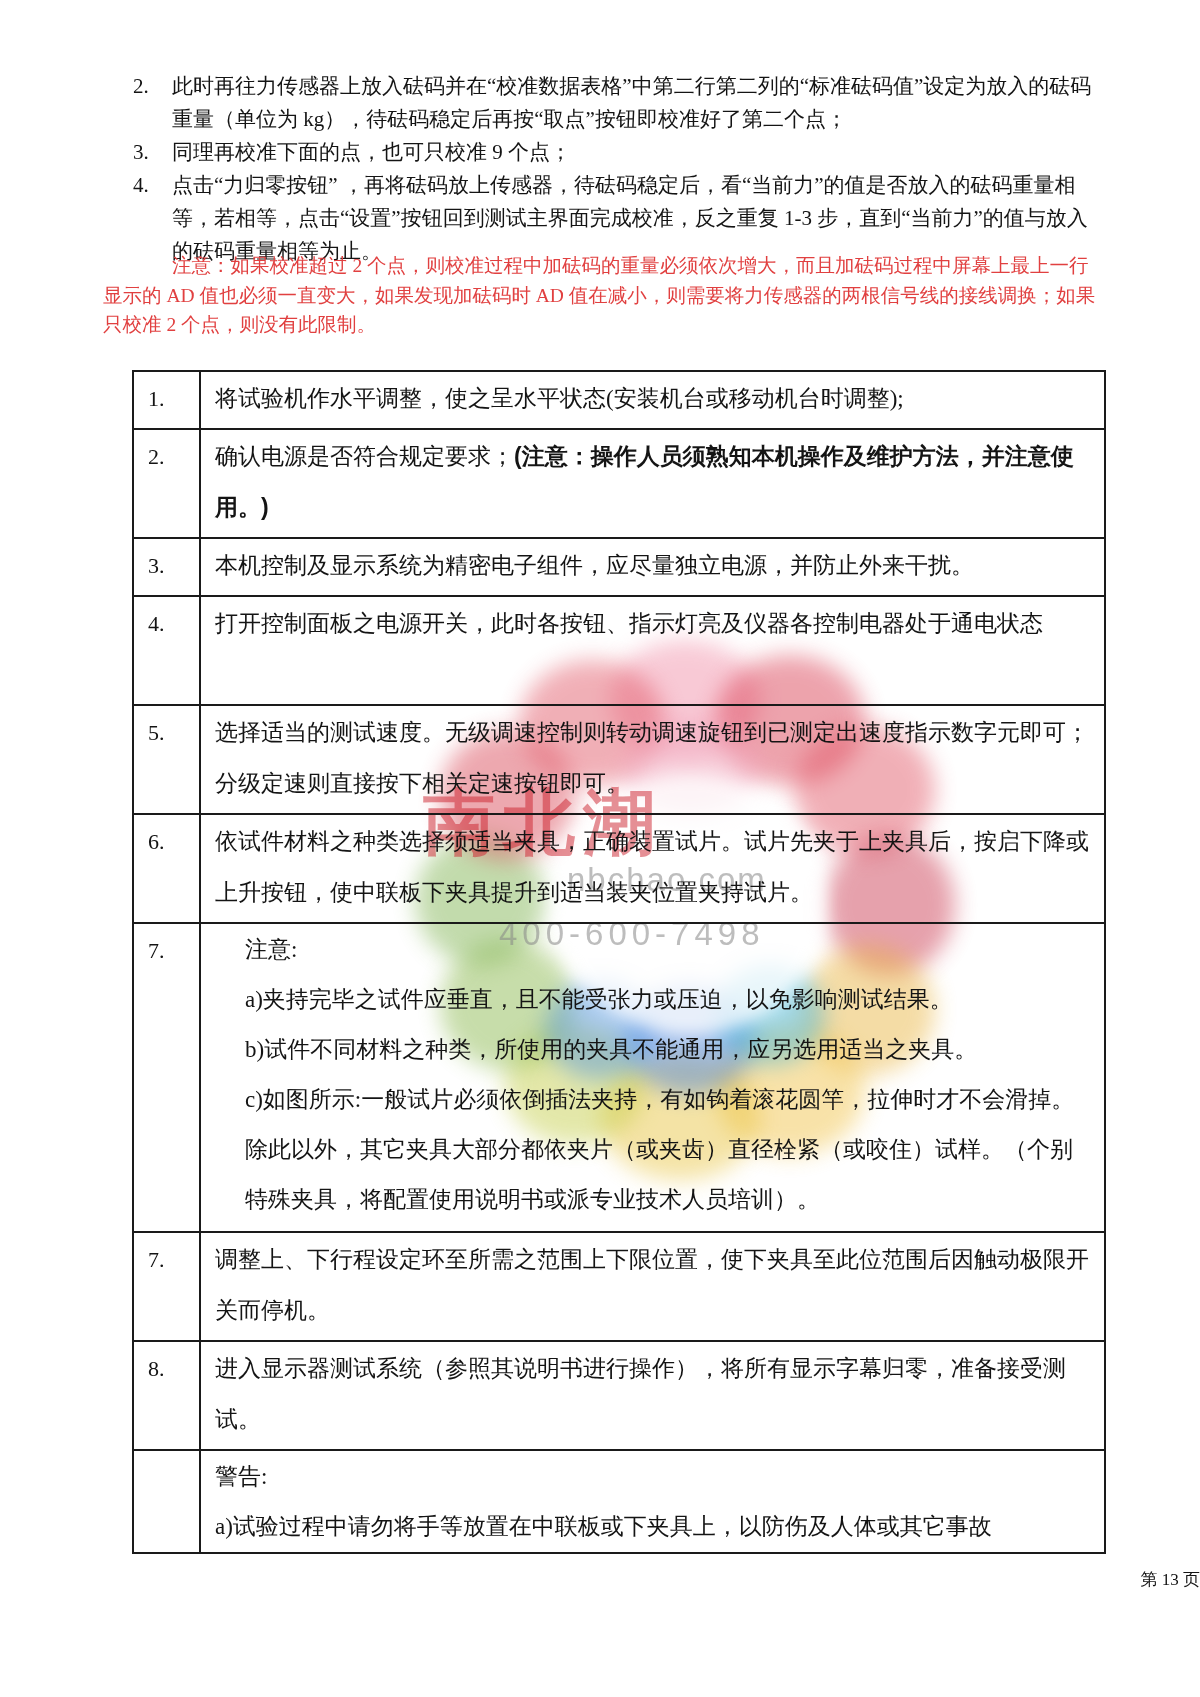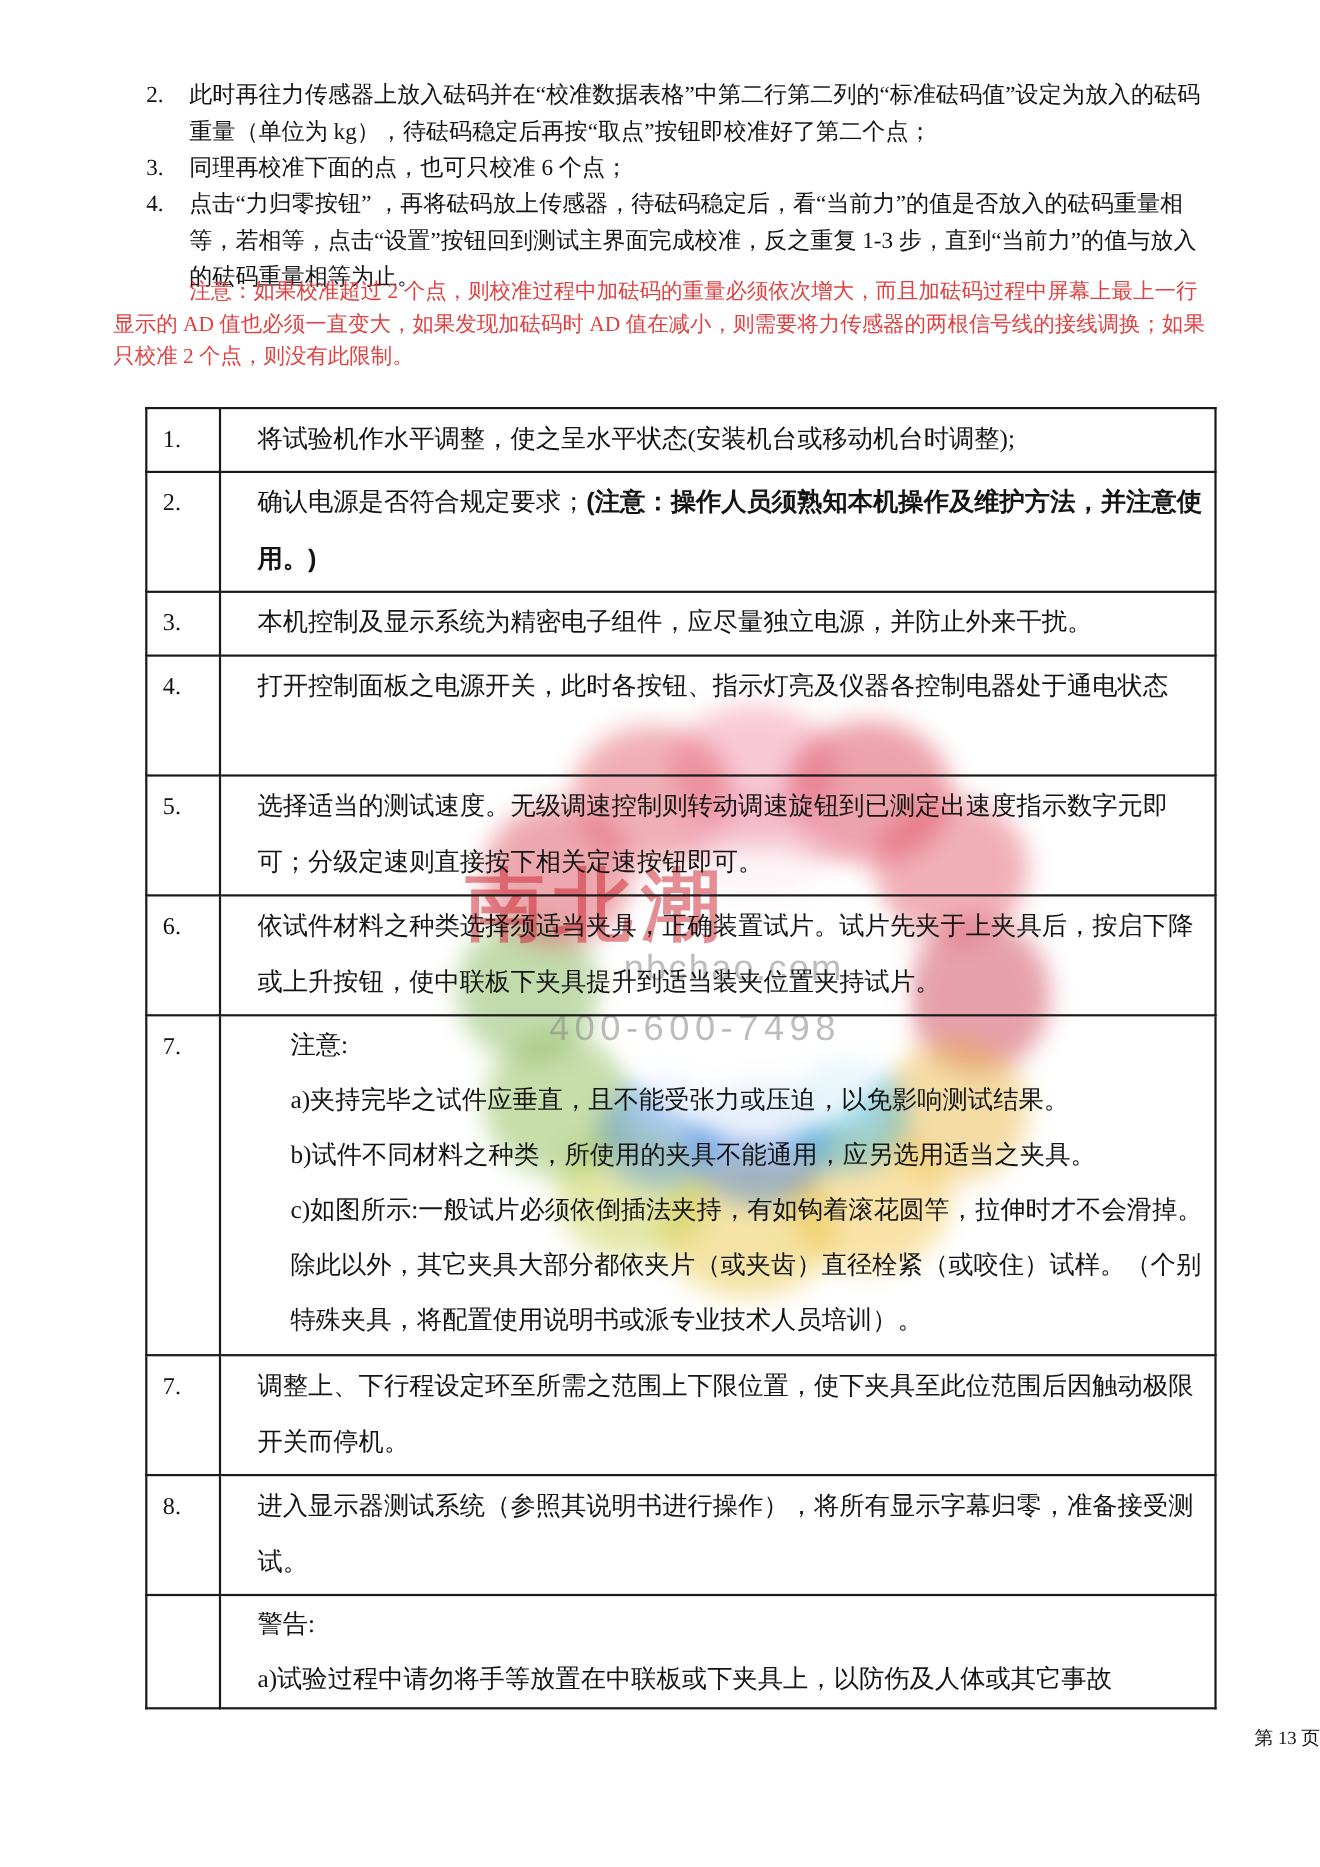--- a/index.html
+++ b/index.html
@@ -16,21 +16,21 @@
   
   .notes{position:absolute;left:103px;top:251px;width:995px;font-size:19.5px;line-height:29.5px;
          color:#e14040;z-index:2;}
   .note-p1{text-indent:69px;}
   .note-p2{text-indent:52px;}
   
   table.doc-table{position:absolute;left:132px;top:370px;width:972px;border-collapse:collapse;
                   z-index:2;table-layout:fixed;}
   table.doc-table td{border:2px solid #1a1a1a;vertical-align:top;background:transparent;}
   td.num-cell{padding:1px 0 0 14px;font-size:22px;line-height:51px;}
-  td.content-cell{padding:1px 10px 0 33px;font-size:23px;line-height:51px;}
+  td.content-cell{padding:1px 10px 0 14px;font-size:23px;line-height:51px;}
   tr.h-header td{height:57px;font-size:24px;line-height:53px;padding-left:14px;}
   tr.h-single td{height:55px;}
   tr.h-double td{height:106px;}
   tr.h-notice td{height:306px;}
   tr.h-notice td.content-cell div{line-height:50px;margin-left:30px;}
   tr.h-warn td{height:100px;}
   tr.h-warn td.content-cell div{line-height:50px;}
   .bold-seg{font-family:"Liberation Sans","DejaVu Sans",sans-serif;font-weight:700;}
   
   .footer{position:absolute;left:0;right:0;top:1568px;text-align:right;font-size:17px;z-index:2;}
@@ -73,21 +73,21 @@
   <div class="wm-phone">400-600-7498</div>
 </div>
 
 <div class="intro">
   <div class="intro-item">
     <span class="intro-num">2.</span>
     <span class="intro-text">此时再往力传感器上放入砝码并在“校准数据表格”中第二行第二列的“标准砝码值”设定为放入的砝码重量（单位为 kg），待砝码稳定后再按“取点”按钮即校准好了第二个点；</span>
   </div>
   <div class="intro-item">
     <span class="intro-num">3.</span>
-    <span class="intro-text">同理再校准下面的点，也可只校准 6 个点；</span>
+    <span class="intro-text">同理再校准下面的点，也可只校准 9 个点；</span>
   </div>
   <div class="intro-item">
     <span class="intro-num">4.</span>
     <span class="intro-text">点击“力归零按钮” ，再将砝码放上传感器，待砝码稳定后，看“当前力”的值是否放入的砝码重量相等，若相等，点击“设置”按钮回到测试主界面完成校准，反之重复 1-3 步，直到“当前力”的值与放入的砝码重量相等为止。</span>
   </div>
 </div>
 
 <div class="notes">
   <div class="note-p1">注意：如果校准超过 2 个点，则校准过程中加砝码的重量必须依次增大，而且加砝码过程中屏幕上最上一行显示的 AD 值也必须一直变大，如果发现加砝码时 AD 值在减小，则需要将力传感器的两根信号线的接线调换；如果只校准 2 个点，则没有此限制。</div>
 </div>

